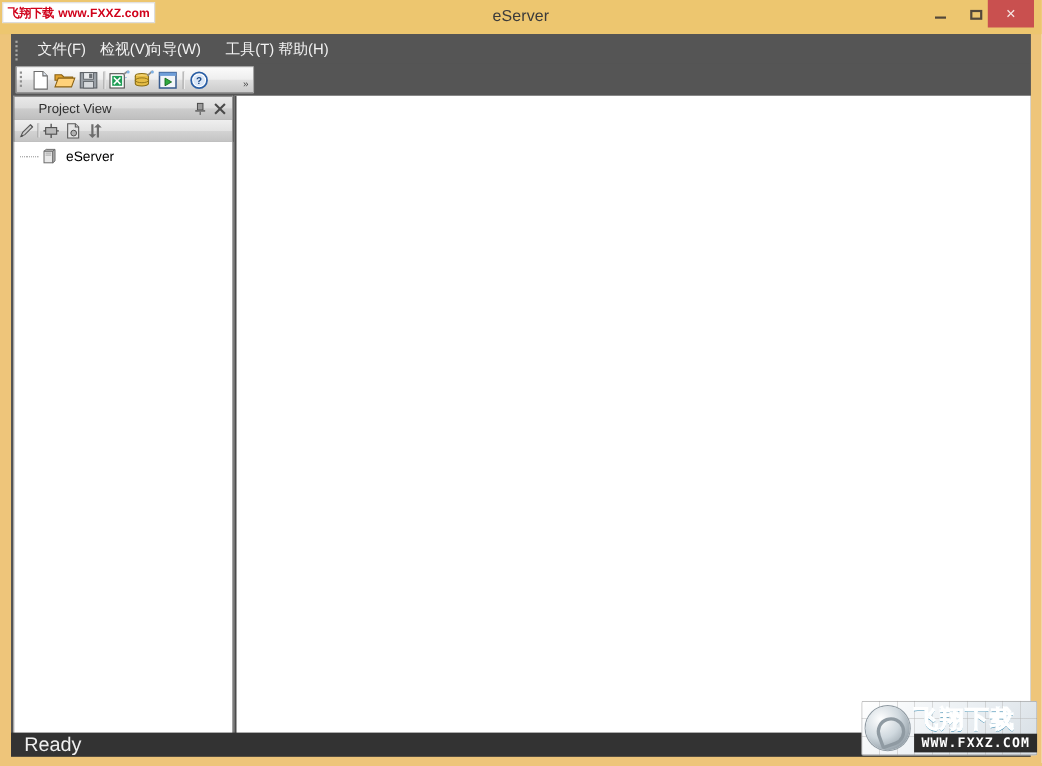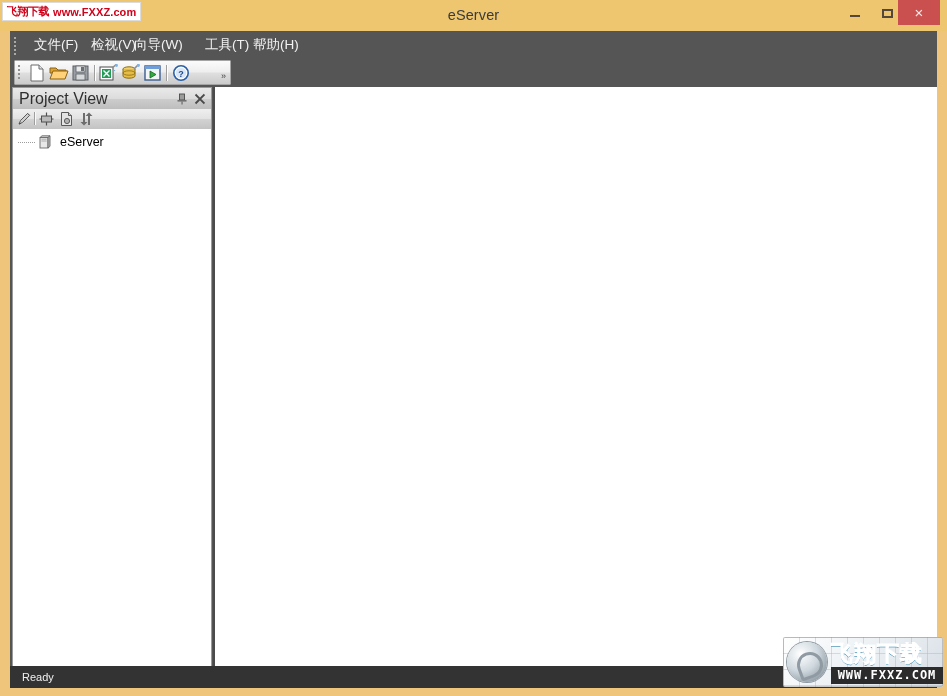--- a/index.html
+++ b/index.html
@@ -206,24 +206,24 @@
     left: 1px; top: 0px;
     width: 200px;
     height: 22px;
     background: linear-gradient(to bottom, #e9e9e9 0%, #dcdcdc 50%, #cdcdcd 51%, #bebebe 100%);
     border: 1px solid #9a9a9a;
     border-bottom: none;
     box-sizing: border-box;
   }
   #panel-title {
     position: absolute;
-    left: 6px; top: 0;
+    left: 22px; top: 0;
     height: 22px;
     line-height: 22px;
-    font-size: 16px;
+    font-size: 12px;
     color: #2f2f2f;
   }
   .panel-cap-btn {
     position: absolute;
     top: 4px;
     width: 14px; height: 14px;
     cursor: default;
     text-align: center;
     line-height: 14px;
     font-size: 12px;
@@ -309,21 +309,21 @@
     top: 666px;
     width: 927px;
     height: 22px;
     background: #333333;
   }
   #status-text {
     position: absolute;
     left: 12px; top: 0;
     height: 22px;
     line-height: 22px;
-    font-size: 11px;
+    font-size: 18px;
     color: #f0f0f0;
   }
   #status-sizer {
     position: absolute;
     right: 2px;
     bottom: 1px;
     width: 14px;
     height: 14px;
   }
 

